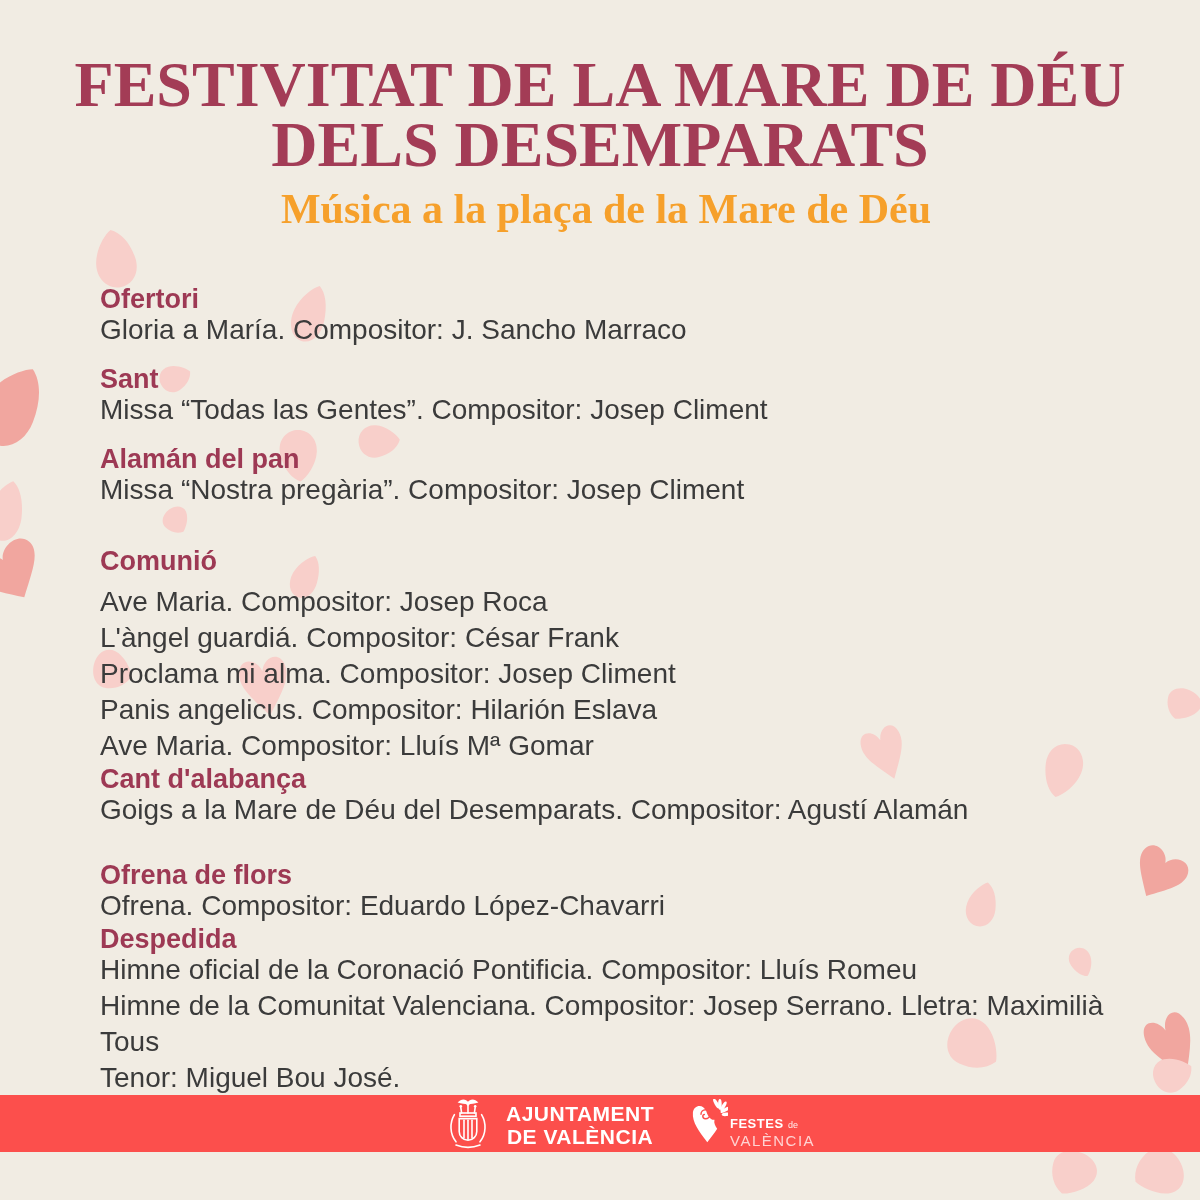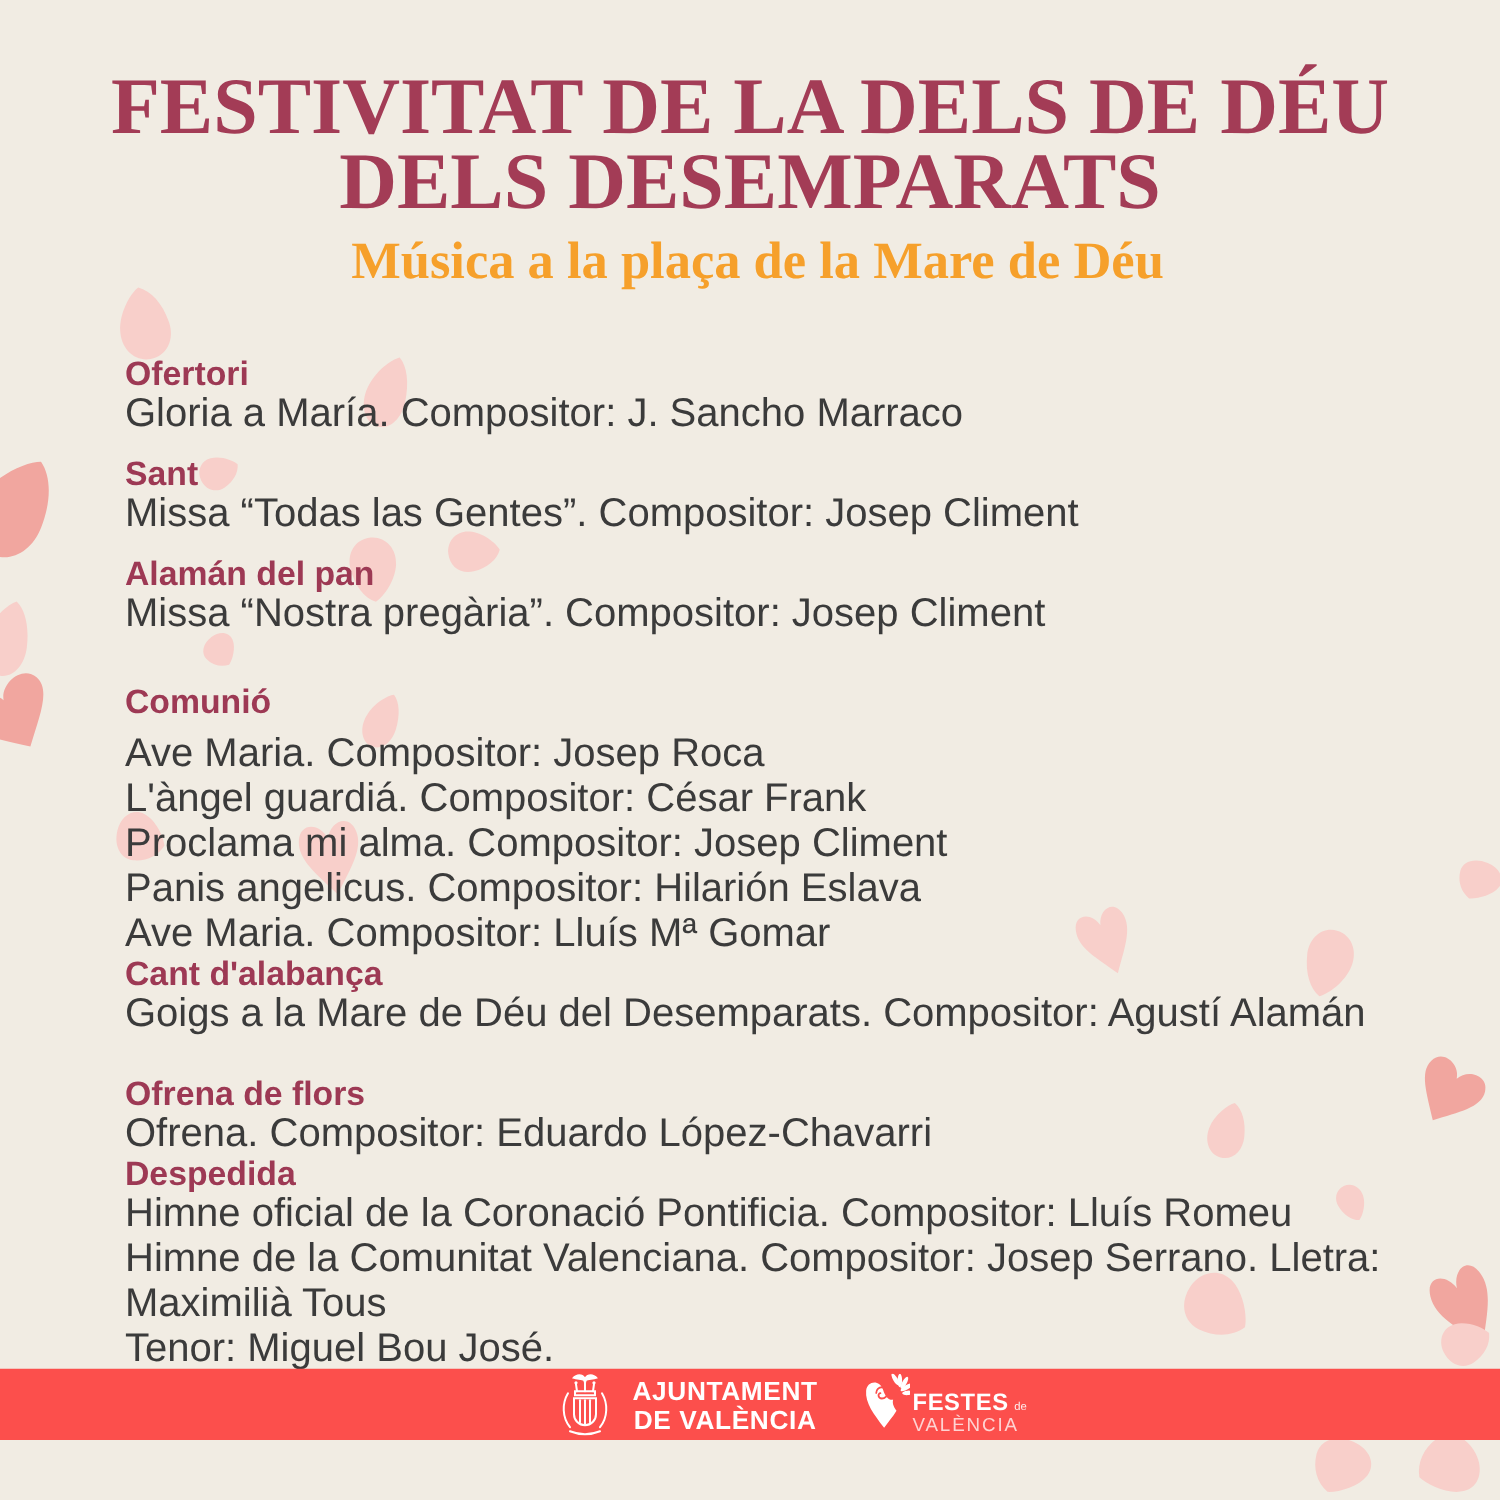--- a/index.html
+++ b/index.html
@@ -36,21 +36,21 @@
     color:#f6a02b;
     padding-left:12px;
   }
 
   .sec{position:absolute;left:100px;right:50px;z-index:2;}
   .sec .h{
     font-size:27px;font-weight:700;line-height:26px;
     color:#9d3954;margin:0;
   }
   .sec .l{
-    font-size:32px;font-weight:400;line-height:36px;
+    font-size:28px;font-weight:400;line-height:36px;
     color:#3b3b3b;margin:0;
   }
   .sec .gap-first{margin-top:10px;}
 
   #sec-ofertori{top:286px;}
   #sec-sant{top:366px;}
   #sec-fraccio{top:446px;}
   #sec-comunio{top:528px;margin-top:20px;}
   #sec-cant{top:766px;}
   #sec-ofrena{top:846px;margin-top:16px;}
@@ -63,21 +63,21 @@
   }
   #ajuntament-logo{position:absolute;left:444px;top:2px;width:48px;height:53px;}
   #ajuntament-text{
     position:absolute;left:506px;top:7px;
     color:#ffffff;font-weight:700;font-size:21px;line-height:23px;
     letter-spacing:0.5px;
     text-align:center;
   }
   #festes-logo{position:absolute;left:692px;top:4px;width:36px;height:49px;}
   #festes-text{position:absolute;left:730px;top:20px;color:#ffffff;line-height:15px;}
-  #festes-line1{font-weight:700;font-size:19px;letter-spacing:0.5px;}
+  #festes-line1{font-weight:700;font-size:13px;letter-spacing:0.5px;}
   #festes-de{font-weight:400;font-size:9px;opacity:0.9;}
   #festes-line2{font-weight:400;font-size:15px;letter-spacing:1.5px;opacity:0.75;}
 </style>
 </head>
 <body>
 
 <div id="poster">
 
   <svg width="0" height="0" style="position:absolute" aria-hidden="true">
     <defs>
@@ -197,21 +197,21 @@
           <use href="#shape-petal" fill="#f8cfca"></use>
         </svg>
       </div>
       <div class="petal" style="left: 1128px; top: 1148px; width: 62px; height: 52px; transform: rotate(240deg);">
         <svg viewBox="0 0 100 120" preserveAspectRatio="none">
           <use href="#shape-petal" fill="#f8cfca"></use>
         </svg>
       </div>
     </div>
 
-  <div class="txt title-line" id="title-line1">FESTIVITAT DE LA DELS DE DÉU</div>
+  <div class="txt title-line" id="title-line1">FESTIVITAT DE LA MARE DE DÉU</div>
   <div class="txt title-line" id="title-line2">DELS DESEMPARATS</div>
   <div class="txt" id="subtitle">Música a la plaça de la Mare de Déu</div>
 
   <div class="sec" id="sec-ofertori">
     <div class="h">Ofertori</div>
     <div class="l">Gloria a María. Compositor: J. Sancho Marraco</div>
   </div>
 
   <div class="sec" id="sec-sant">
     <div class="h">Sant</div>

